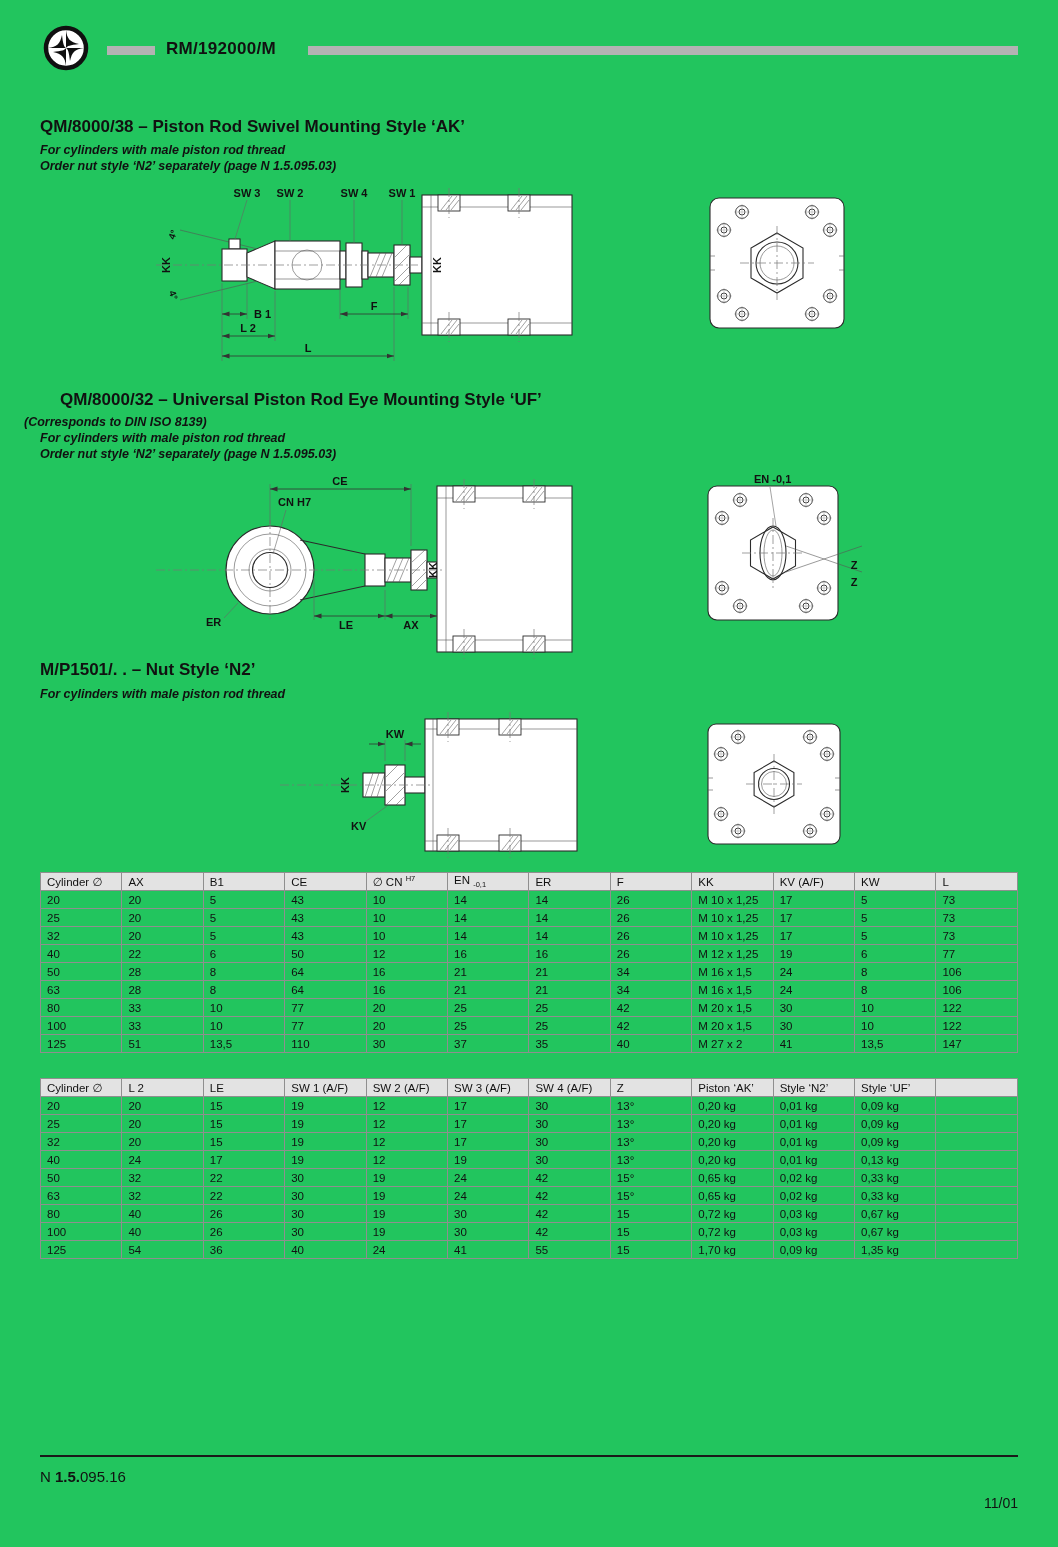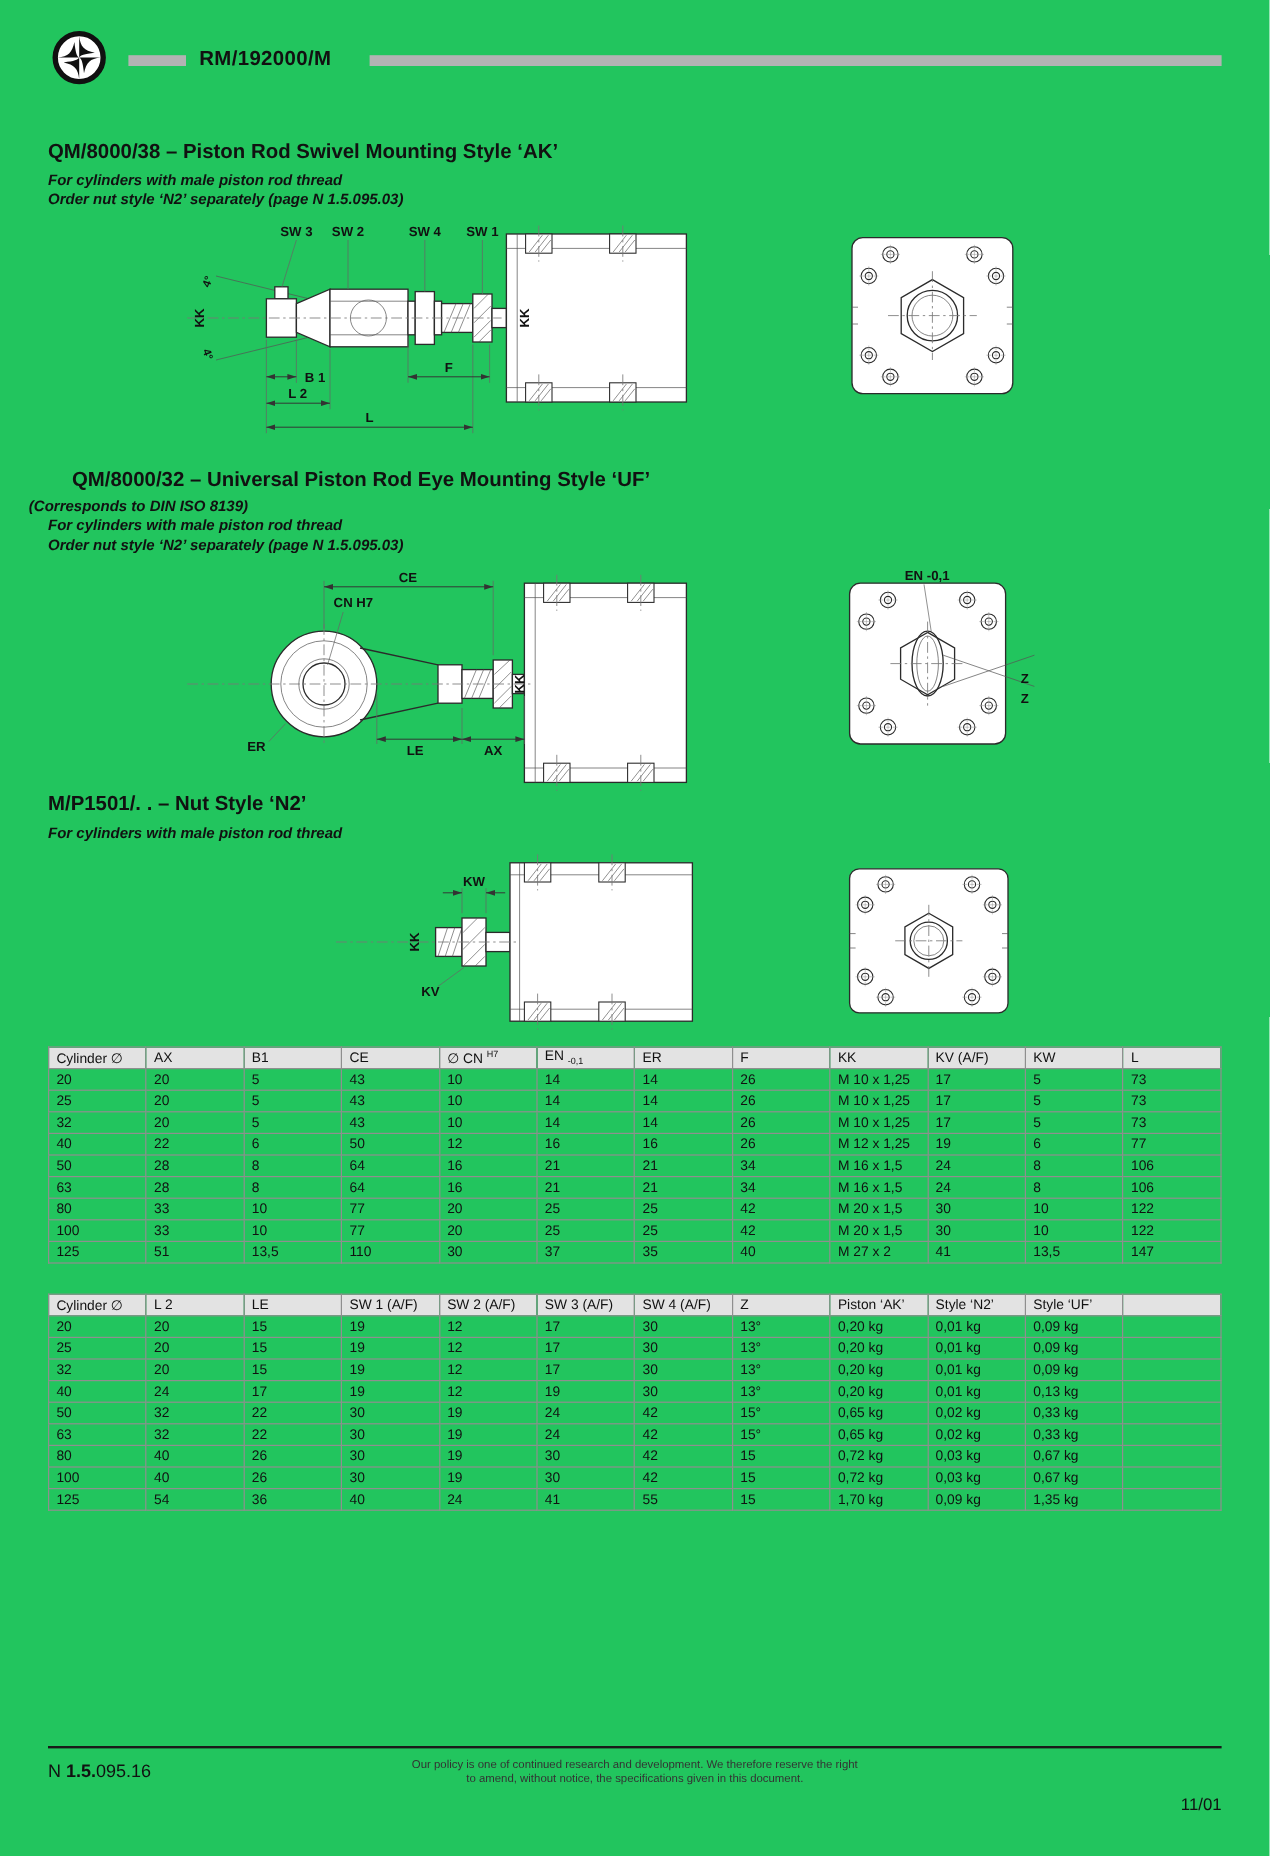--- a/index.html
+++ b/index.html
@@ -615,19 +615,15 @@
             <td>0,09 kg</td>
             <td>1,35 kg</td>
             <td></td>
           </tr>
         </tbody>
     </table>
   </div>
 
   <div class="abs footer-rule" style="left:40px; top:1455px;"></div>
   <div class="abs pageref" style="left:40px; top:1468px;"><span>N </span><b>1.5.</b><span>095.16</span></div>
-  <div class="abs footnote" style="left:269px; top:1465px;">
-    <div>Our policy is one of continued research and development. We therefore reserve the right</div>
-    <div>to amend, without notice, the specifications given in this document.</div>
-  </div>
   <div class="abs issue" style="right:40px; top:1468px;margin-top:27px;">11/01</div>
 
 </div>
 
 </body></html>

